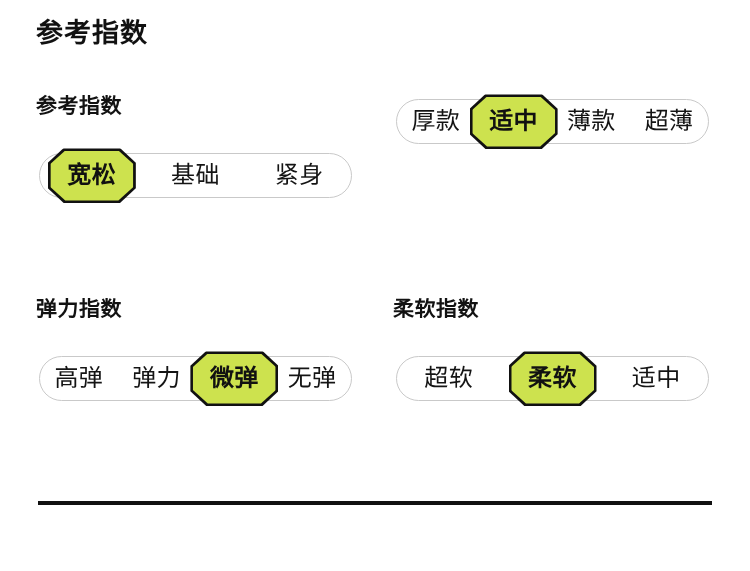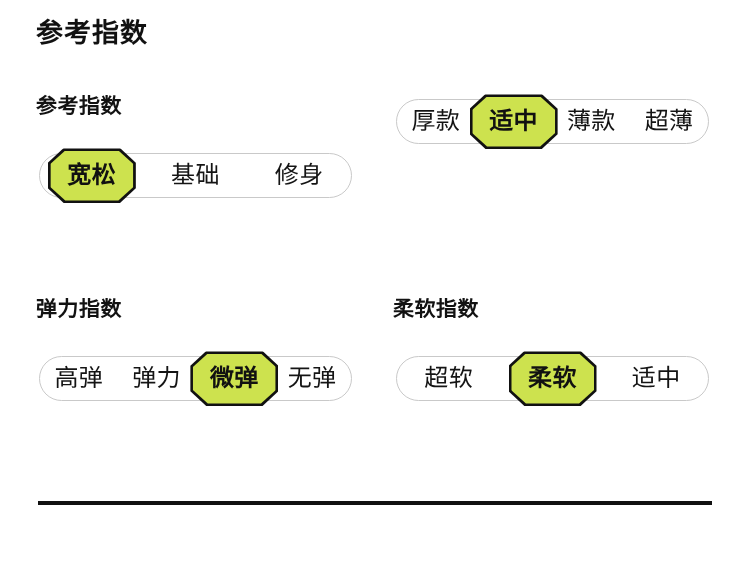--- a/index.html
+++ b/index.html
@@ -180,21 +180,21 @@
           <div class="selector-bar">
             <div class="option selected">
               <span class="chip-outline"></span>
               <span class="chip-fill"></span>
               <span class="label">宽松</span>
             </div>
             <div class="option">
               <span class="label">基础</span>
             </div>
             <div class="option">
-              <span class="label">修身</span>
+              <span class="label">紧身</span>
             </div>
           </div>
         </div>
       </div>
 
       <div class="index-section col-right">
         <div class="selector-wrap">
           <div class="selector-bar">
             <div class="option">
               <span class="label">厚款</span>

